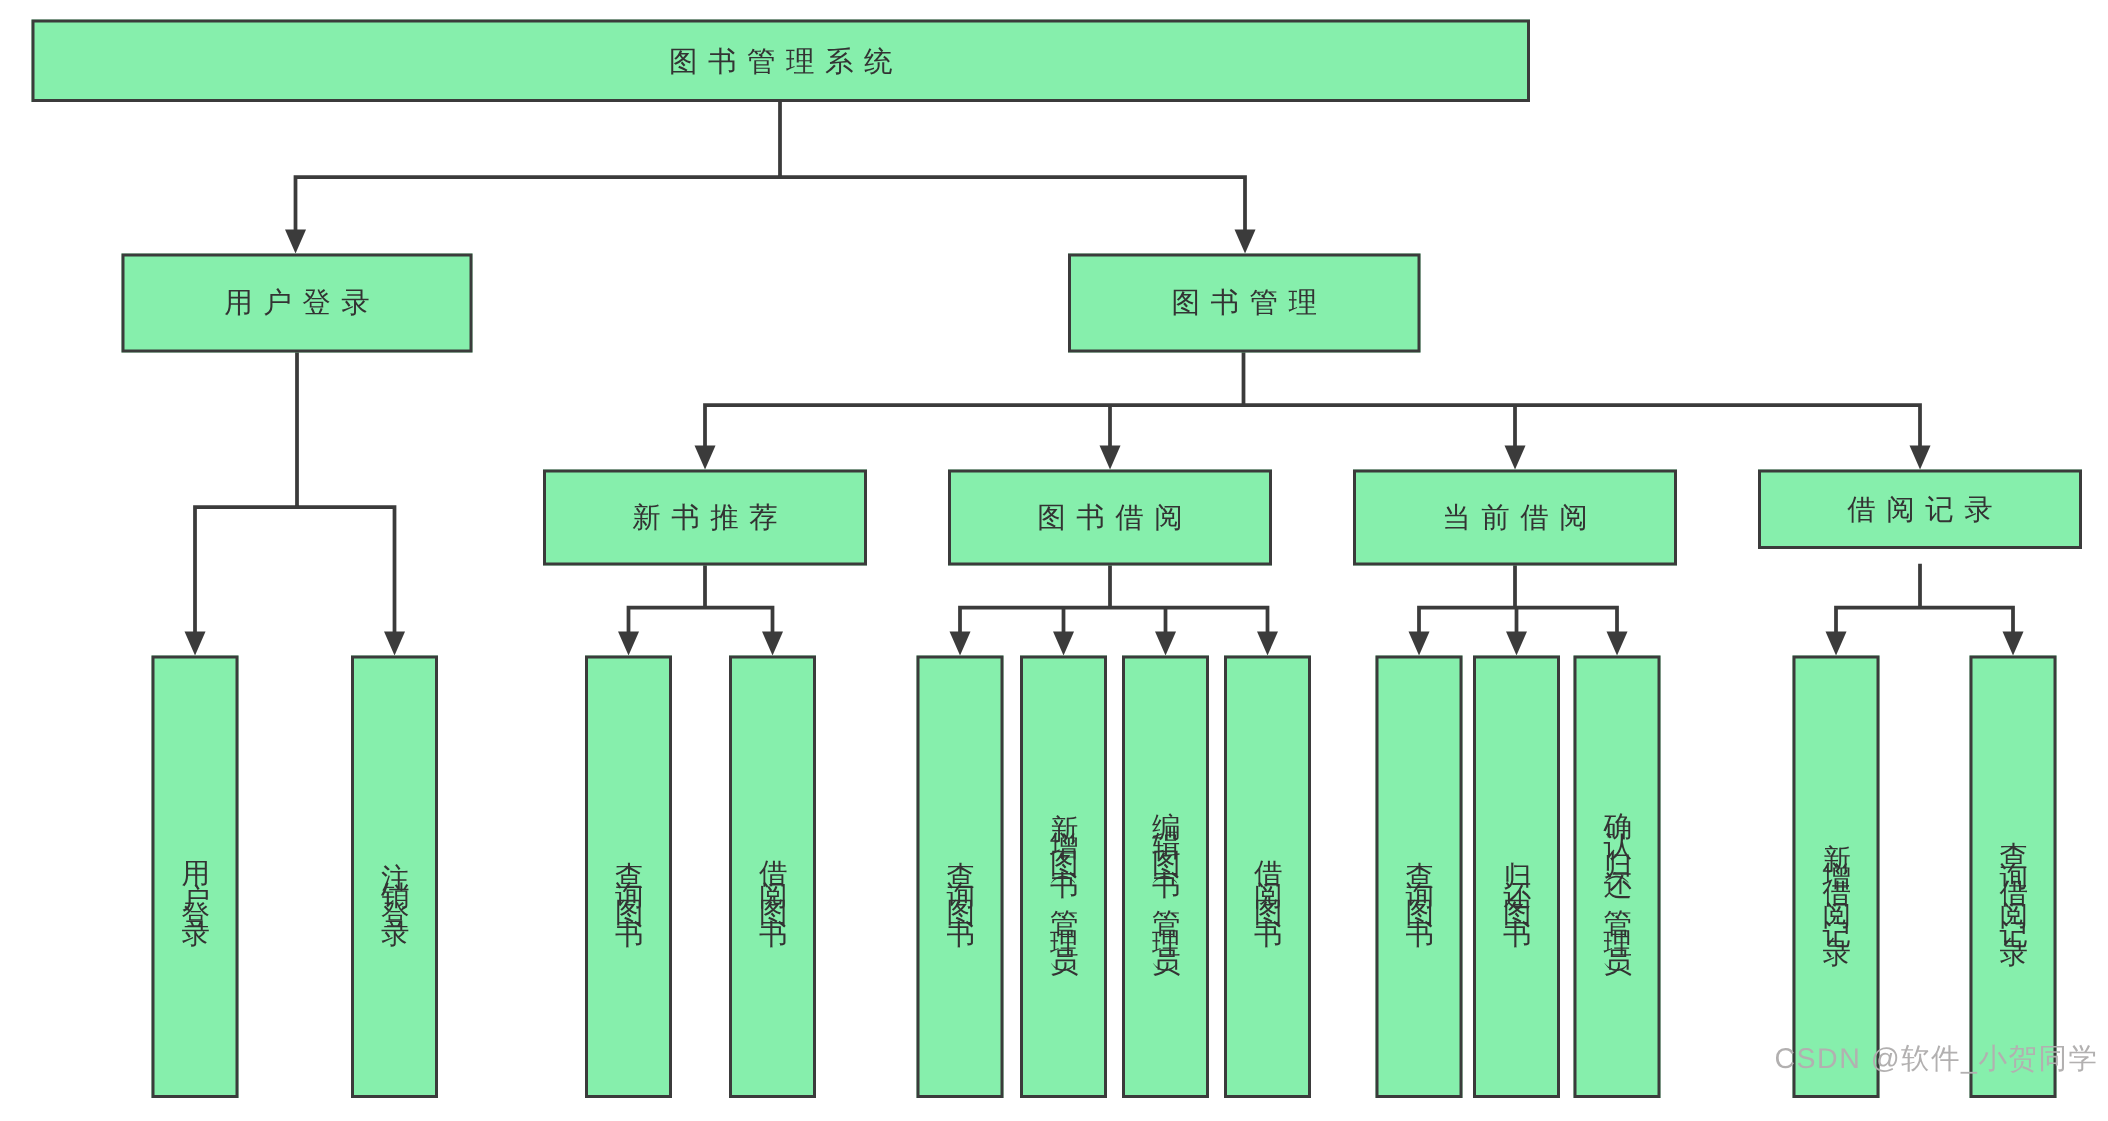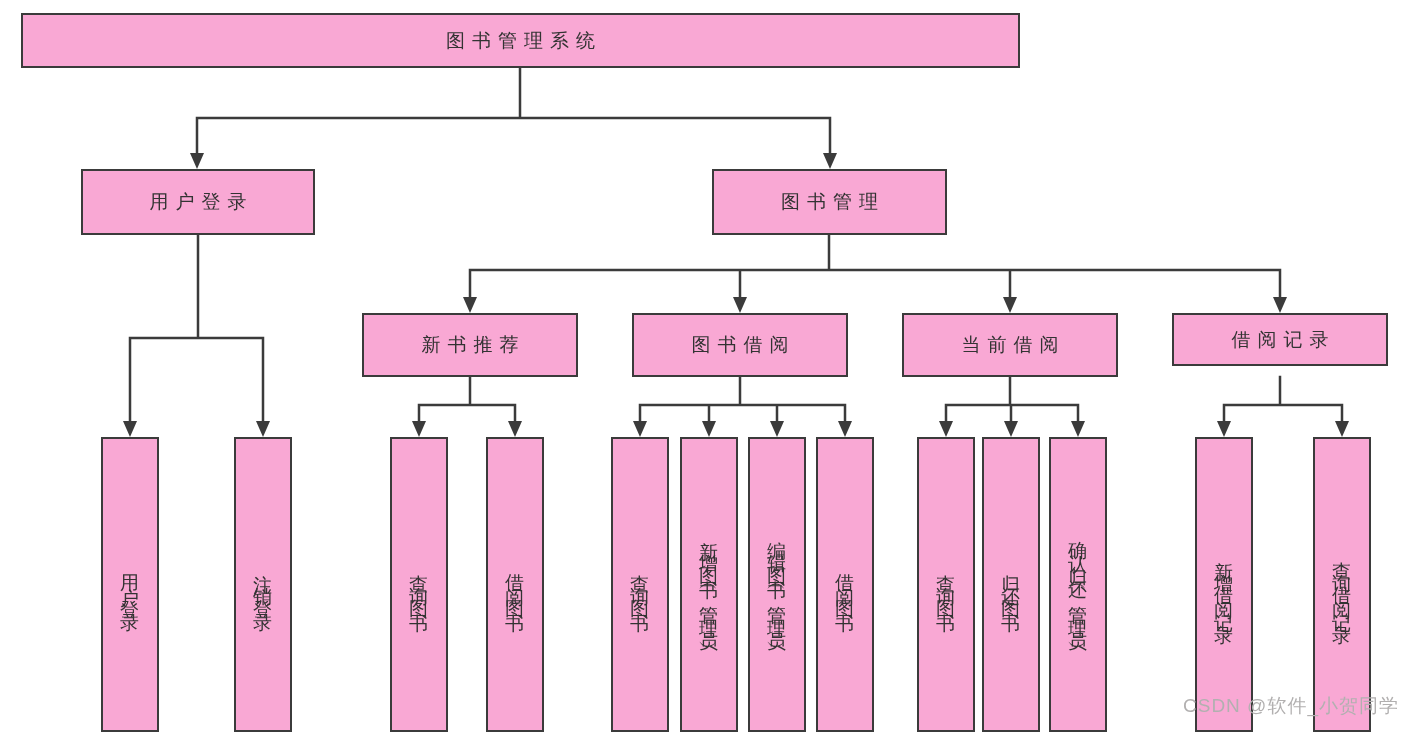--- a/index.html
+++ b/index.html
@@ -14,21 +14,21 @@
     position:relative;
     width:1405px;height:747px;
     background:var(--background);
     overflow:hidden;
   }
   .connectors{position:absolute;left:0;top:0;width:1405px;height:747px;}
   .connectors path{stroke:var(--line);stroke-width:2.5;fill:none;stroke-linecap:square;}
   .connectors polygon{fill:var(--line);stroke:none;}
   .node{
     position:absolute;
-    background:#f9a8d4;
+    background:#86efac;
     border:2.5px solid var(--line);
     box-sizing:border-box;
     display:flex;align-items:center;justify-content:center;
     color:var(--text);
   }
   .node.h span{
     font-size:19px;
     letter-spacing:7px;
     text-indent:7px;
     white-space:nowrap;

